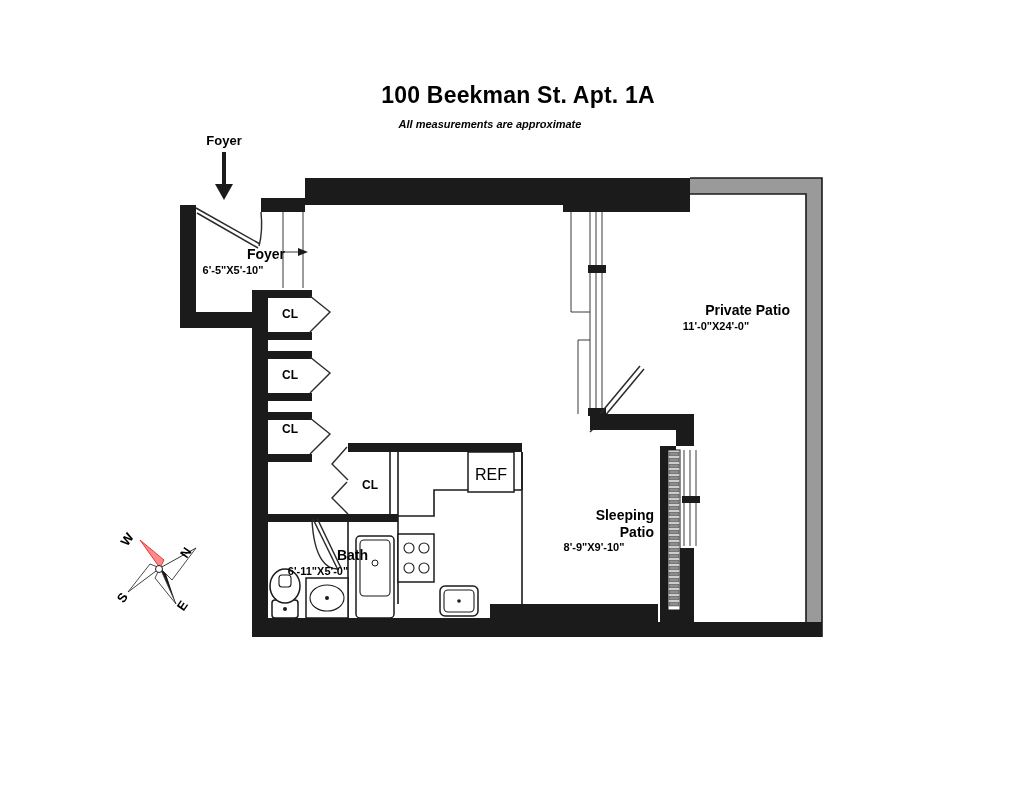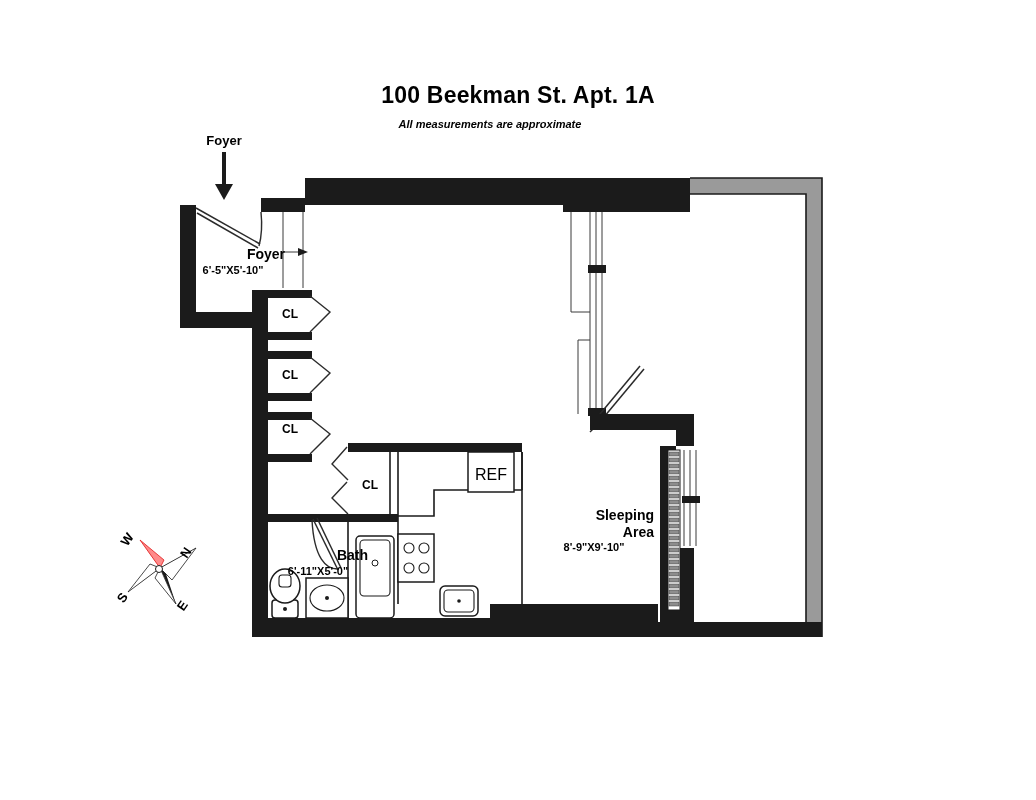--- a/index.html
+++ b/index.html
@@ -320,24 +320,28 @@
   </svg>
 
   <div class="entry-label" style="left:196px; top:133px; width:56px;">Foyer</div>
 
   <div class="rmlabel" style="left:181px; top:246px; width:104px;">
     <span class="nm">Foyer</span>
     <span class="dim">6'-5"X5'-10"</span>
   </div>
 
 
+  <div class="rmlabel" style="left:642px; top:302px; width:148px;">
+    <span class="nm">Private Patio</span>
+    <span class="dim">11'-0"X24'-0"</span>
+  </div>
 
   <div class="rmlabel" style="left:534px; top:507px; width:120px;">
     <span class="nm">Sleeping
-Area</span>
+Patio</span>
     <span class="dim">8'-9"X9'-10"</span>
   </div>
 
 
   <div class="rmlabel" style="left:268px; top:547px; width:100px;">
     <span class="nm">Bath</span>
     <span class="dim">6'-11"X5'-0"</span>
   </div>
 
   <div class="cl-label" style="left:272px; top:307px; width:36px;">CL</div>

